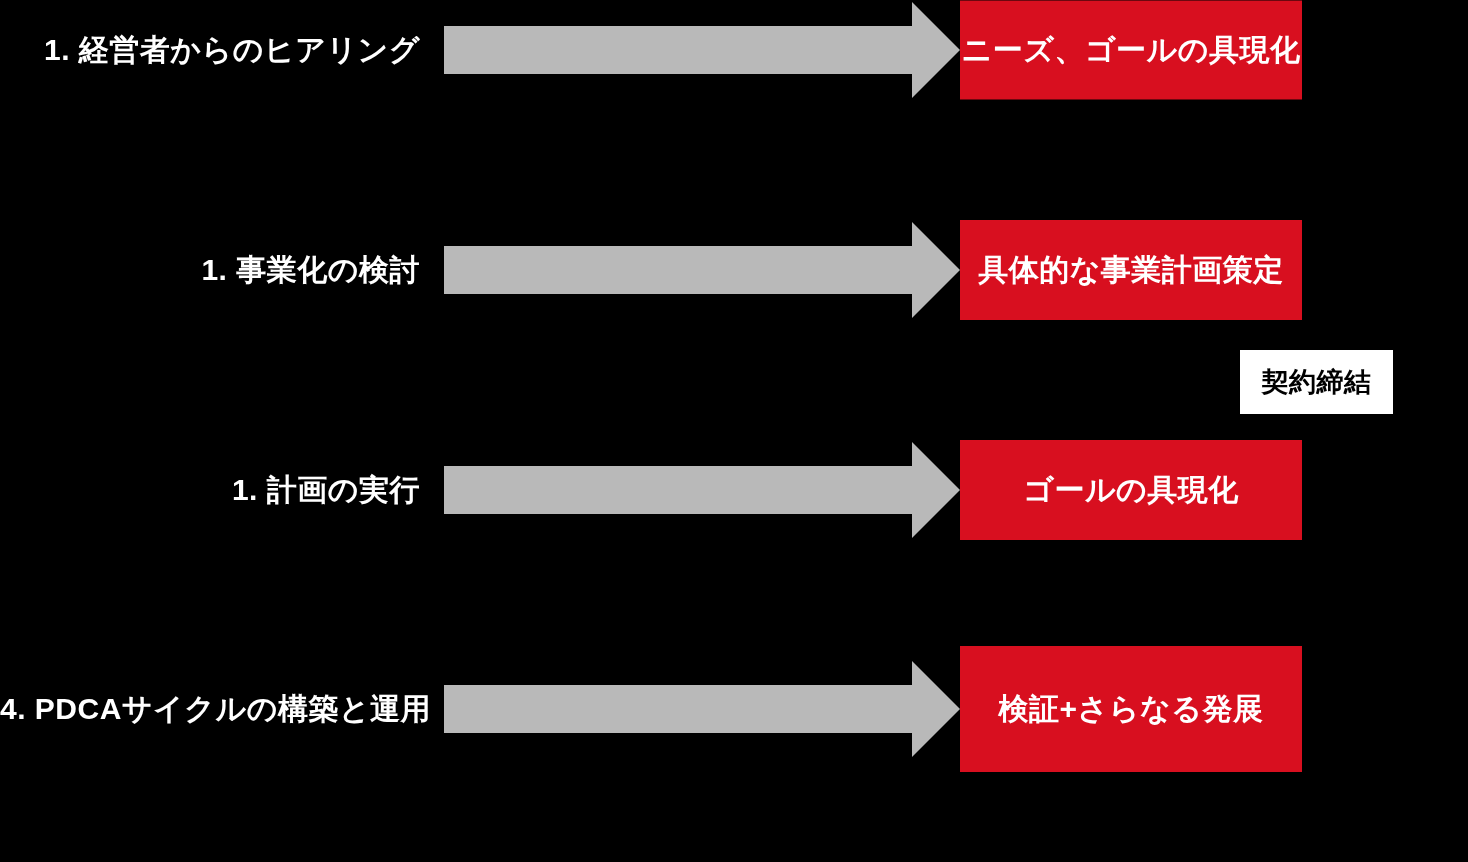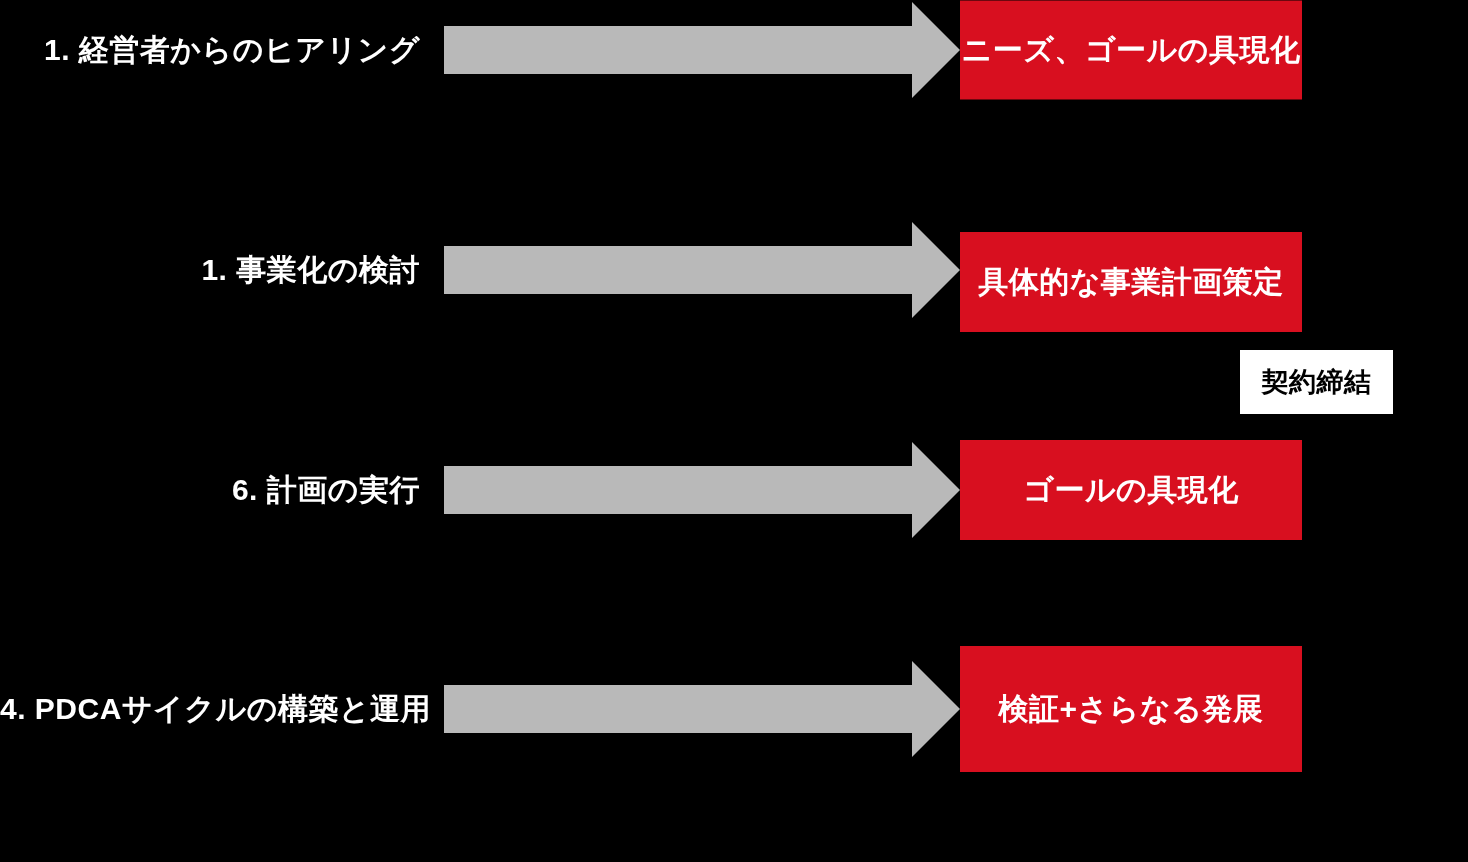--- a/index.html
+++ b/index.html
@@ -101,29 +101,29 @@
   </div>
 
   <div class="step-label" style="top:270px;">1. 事業化の検討</div>
 
   <div class="arrow" style="top:270px;">
     <svg viewBox="0 0 516 102" preserveAspectRatio="none" aria-hidden="true">
       <polygon points="0,27 468,27 468,3 516,51 468,99 468,75 0,75" fill="#b9b9b9"></polygon>
     </svg>
   </div>
 
-  <div class="result-box" style="top:270px; height:100px;margin-top:12px;">
+  <div class="result-box" style="top:270px; height:100px;">
     <span>具体的な事業計画策定</span>
   </div>
 
   <div class="contract-box">
     <span>契約締結</span>
   </div>
 
-  <div class="step-label" style="top:490px;">6. 計画の実行</div>
+  <div class="step-label" style="top:490px;">1. 計画の実行</div>
 
   <div class="arrow" style="top:490px;">
     <svg viewBox="0 0 516 102" preserveAspectRatio="none" aria-hidden="true">
       <polygon points="0,27 468,27 468,3 516,51 468,99 468,75 0,75" fill="#b9b9b9"></polygon>
     </svg>
   </div>
 
   <div class="result-box" style="top:490px; height:100px;">
     <span>ゴールの具現化</span>
   </div>

